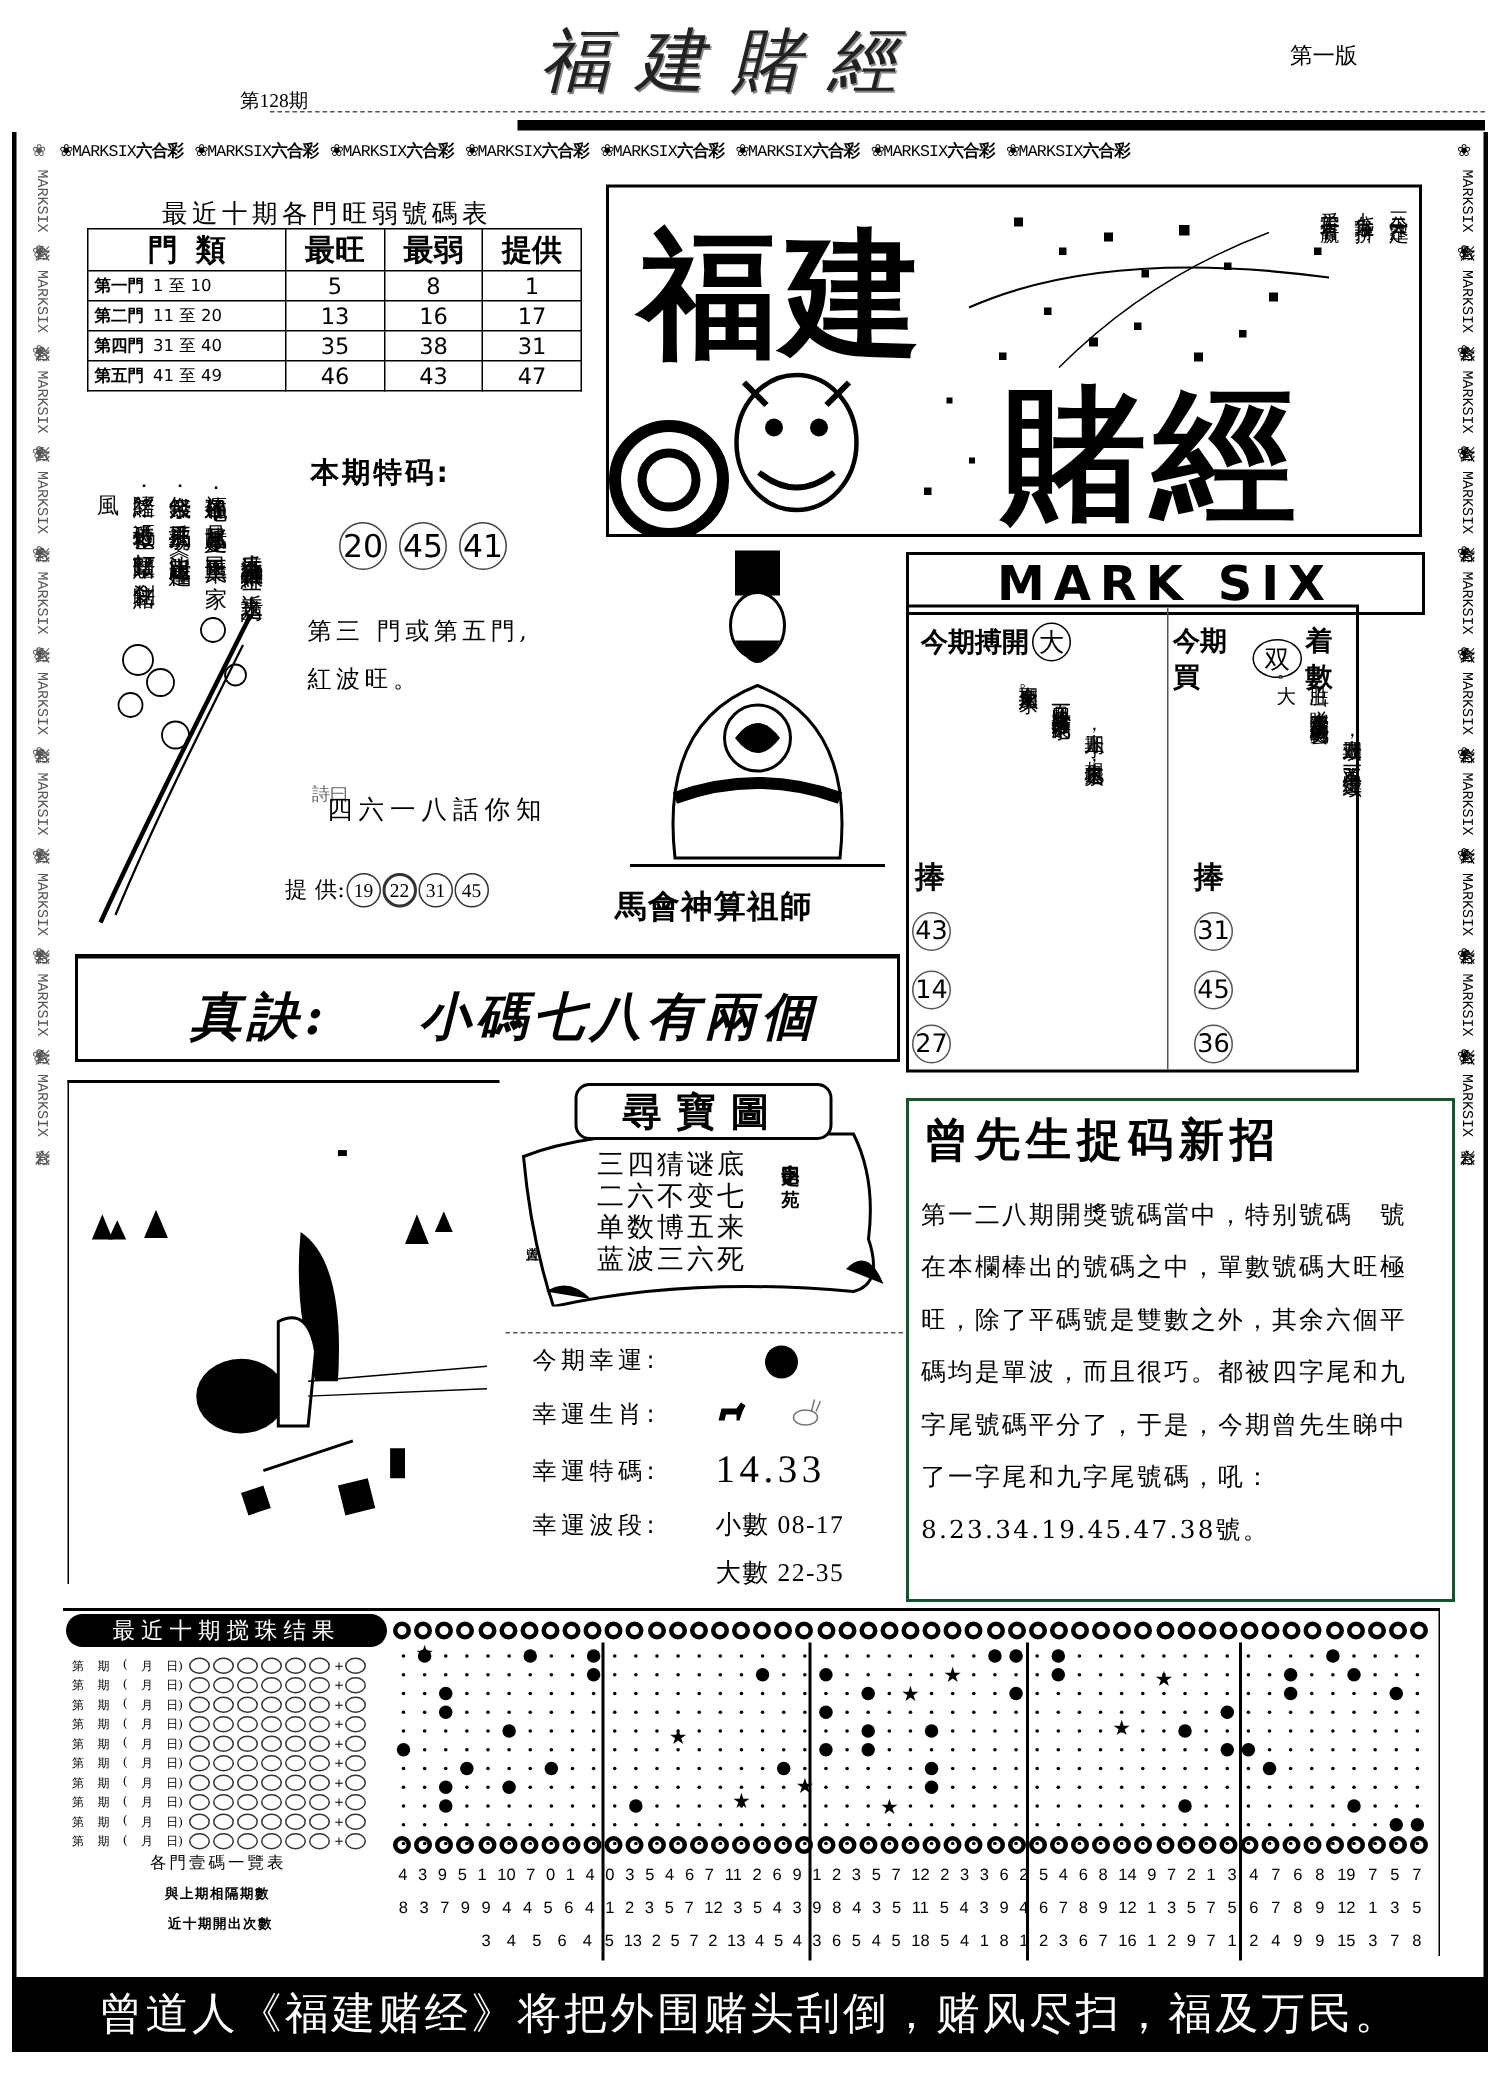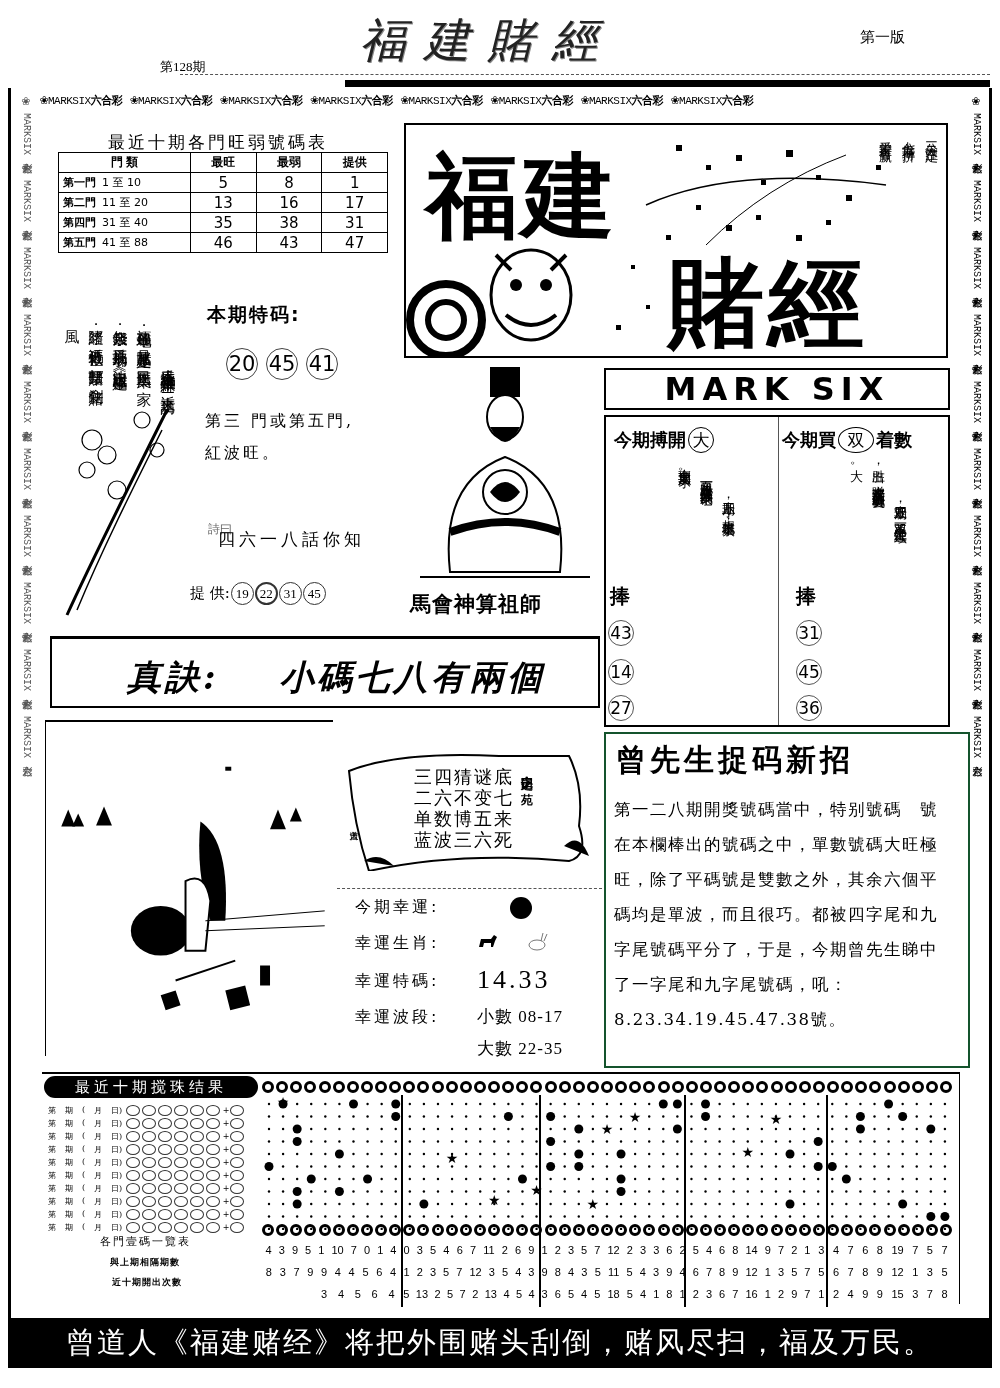--- a/index.html
+++ b/index.html
@@ -19,21 +19,21 @@
   .band-h span.flower { font-size: 14px; line-height: 14px; }
   .band-h b { font-family: "DejaVu Sans", sans-serif; font-size: 11px; }
   .band-v { width: 28px; display: flex; flex-direction: column; align-items: center; gap: 4px; overflow: hidden; font-size: 10px; font-family: "Liberation Mono", monospace; }
   .band-v .vt { writing-mode: vertical-rl; }
   #band-left { left: 12px; top: 92px; height: 1225px; color: #555; }
   #band-right { left: 962px; top: 92px; height: 1225px; }
 
   
   #hot-table-title { left: 108px; top: 131px; font-size: 17px; letter-spacing: 3px; }
   #hot-table { left: 58px; top: 152px; width: 330px; border-collapse: collapse; font-size: 13px; }
-  #hot-table th { border: 1px solid #000; font-family: Liberation Serif, serif; font-weight: bold; font-size: 12px; height: 20px; margin-left: 29px; }
+  #hot-table th { border: 1px solid #000; font-family: Liberation Mono, monospace; font-weight: bold; font-size: 20px; height: 20px; margin-left: 29px; }
   #hot-table td { border: 1px solid #000; height: 20px; text-align: center; font-size: 15px; }
   #hot-table td.gate { text-align: left; font-size: 11px; padding-left: 4px; width: 132px; white-space: nowrap; }
   #hot-table td.gate b { font-family: "DejaVu Serif", serif; margin-right: 6px; text-align: right; }
 
   
   #poem { left: 62px; top: 318px; height: 300px; display: flex; flex-direction: row-reverse; gap: 4px; font-size: 15px; }
   #poem .col { writing-mode: vertical-rl; line-height: 20px; letter-spacing: 1px; }
   #branch { left: 62px; top: 380px; width: 110px; height: 240px; }
 
   
@@ -53,42 +53,42 @@
   #banner-motto { position: absolute; right: 6px; top: 6px; display: flex; flex-direction: row-reverse; gap: 5px; font-size: 13px; }
   #banner-motto .col { writing-mode: vertical-rl; letter-spacing: 2px; }
   #banner-mask { position: absolute; left: 70px; top: 110px; width: 110px; height: 120px; }
 
   
   #master-art { left: 410px; top: 362px; width: 190px; height: 220px; }
   #master-caption { left: 410px; top: 590px; font-size: 21px; font-weight: bold; letter-spacing: 1px; }
 
   
   #marksix-box { left: 604px; top: 368px; width: 346px; height: 42px; border: 2px solid #000; display: flex; align-items: center; justify-content: center; font-size: 32px; font-weight: 900; letter-spacing: 6px; font-family: "DejaVu Sans", sans-serif; }
-  #bigsmall-box { left: 604px; top: 415px; width: 346px; height: 312px; border: 2px solid #000; }
+  #bigsmall-box { left: 604px; top: 403px; width: 302px; height: 312px; border: 2px solid #000; }
   #bigsmall-box .divider { position: absolute; left: 172px; top: 0; width: 1px; height: 100%; background: #555; }
   .bs-head { position: absolute; top: 10px; font-size: 18px; font-weight: bold; display: flex; align-items: center; }
   .bs-head .circ { width: 26px; height: 26px; border: 1px solid #000; border-radius: 50%; display: inline-flex; align-items: center; justify-content: center; font-size: 17px; font-weight: normal; margin: 0 2px; }
   .bs-body { position: absolute; top: 42px; display: flex; flex-direction: row-reverse; gap: 6px; font-size: 13px; font-family: "DejaVu Serif", serif; }
   .bs-body .col { writing-mode: vertical-rl; line-height: 16px; letter-spacing: 1px; }
   .bs-pick { position: absolute; font-size: 20px; font-weight: bold; }
   .bs-ball { position: absolute; width: 26px; height: 26px; border: 1px solid #555; border-radius: 50%; display: flex; align-items: center; justify-content: center; font-size: 17px; }
 
   
   #verse-banner { left: 50px; top: 636px; width: 550px; height: 72px; border: 2px solid #000; border-top: 3px solid #000; }
   #verse-text { position: absolute; left: 75px; top: 16px; font-size: 34px; font-style: italic; font-weight: bold; font-family: "DejaVu Serif", serif; letter-spacing: 4px; }
   #verse-text .gap { display: inline-block; width: 60px; }
 
   
   #scene { left: 45px; top: 720px; width: 288px; height: 336px; border-left: 1px solid #000; border-top: 2px solid #000; }
 
   
   #treasure { left: 335px; top: 718px; width: 265px; height: 160px; }
   #treasure-title { position: absolute; left: 48px; top: 4px; width: 172px; height: 38px; border: 2px solid #000; border-radius: 10px; display: flex; align-items: center; justify-content: center; font-size: 26px; font-weight: bold; letter-spacing: 10px; background: #fff; z-index: 2; }
   #treasure-scroll { position: absolute; left: 4px; top: 28px; width: 255px; height: 125px; }
-  #treasure-lines { position: absolute; left: 44px; top: 48px; font-size: 18px; font-family: "DejaVu Serif", serif; line-height: 21px; letter-spacing: 2px; text-align: center; width: 170px; }
+  #treasure-lines { position: absolute; left: 28px; top: 48px; font-size: 18px; font-family: "DejaVu Serif", serif; line-height: 21px; letter-spacing: 2px; text-align: center; width: 170px; }
   #treasure-sign { position: absolute; left: 183px; top: 48px; writing-mode: vertical-rl; font-size: 12px; font-weight: bold; letter-spacing: 1px; }
   #treasure-author { position: absolute; left: 12px; top: 106px; writing-mode: vertical-rl; font-size: 9px; }
 
   
   #luck { left: 337px; top: 888px; width: 265px; height: 175px; border-top: 1px dashed #555; }
   .luck-row { position: absolute; left: 18px; font-size: 16px; letter-spacing: 3px; }
   .luck-val { position: absolute; left: 140px; font-family: "Liberation Serif", serif; }
   #luck-dot { width: 22px; height: 22px; background: #000; border-radius: 50%; }
 
   
@@ -207,21 +207,21 @@
       <td>16</td>
       <td>17</td>
       </tr>
       <tr>
         <td class="gate"><b>第四門</b><span>31 至 40</span></td>
       <td>35</td>
       <td>38</td>
       <td>31</td>
       </tr>
       <tr>
-        <td class="gate"><b>第五門</b><span>41 至 88</span></td>
+        <td class="gate"><b>第五門</b><span>41 至 49</span></td>
       <td>46</td>
       <td>43</td>
       <td>47</td>
       </tr>
     </tbody>
 </table>
 
 <svg class="abs" id="branch" viewBox="0 0 110 240">
   <path d="M5 235 C30 180 60 120 105 30" stroke="#000" stroke-width="3" fill="none"></path>
   <path d="M15 230 C40 170 70 110 100 50" stroke="#000" stroke-width="1.5" fill="none"></path>
@@ -372,20 +372,21 @@
   <path d="M130 260 L190 240" stroke="#000" stroke-width="2"></path>
   <path d="M115 275 l15 -5 l5 15 l-15 5 Z M180 270 l20 -5 l5 20 l-20 5 Z M215 245 l10 0 l0 20 l-10 0 Z" fill="#000"></path>
 </svg>
 
 <div class="abs" id="treasure">
   <svg id="treasure-scroll" viewBox="0 0 255 125">
     <path d="M10 25 Q60 5 160 10 L230 10 Q245 40 240 80 Q250 110 230 115 Q120 105 30 125 Q15 80 10 25 Z" fill="#fff" stroke="#000" stroke-width="2"></path>
     <path d="M225 100 Q240 85 250 110 Z" fill="#000"></path>
     <path d="M25 115 Q40 105 55 120 Z" fill="#000"></path>
   </svg>
+  <div id="treasure-title">尋寶圖</div>
   <div id="treasure-lines">
     <div>三四猜谜底</div>
     <div>二六不变七</div>
     <div>单数博五来</div>
     <div>蓝波三六死</div>
   </div>
   <div id="treasure-sign">字记之曰：苑</div>
   <div id="treasure-author">曾道人</div>
 </div>
 

